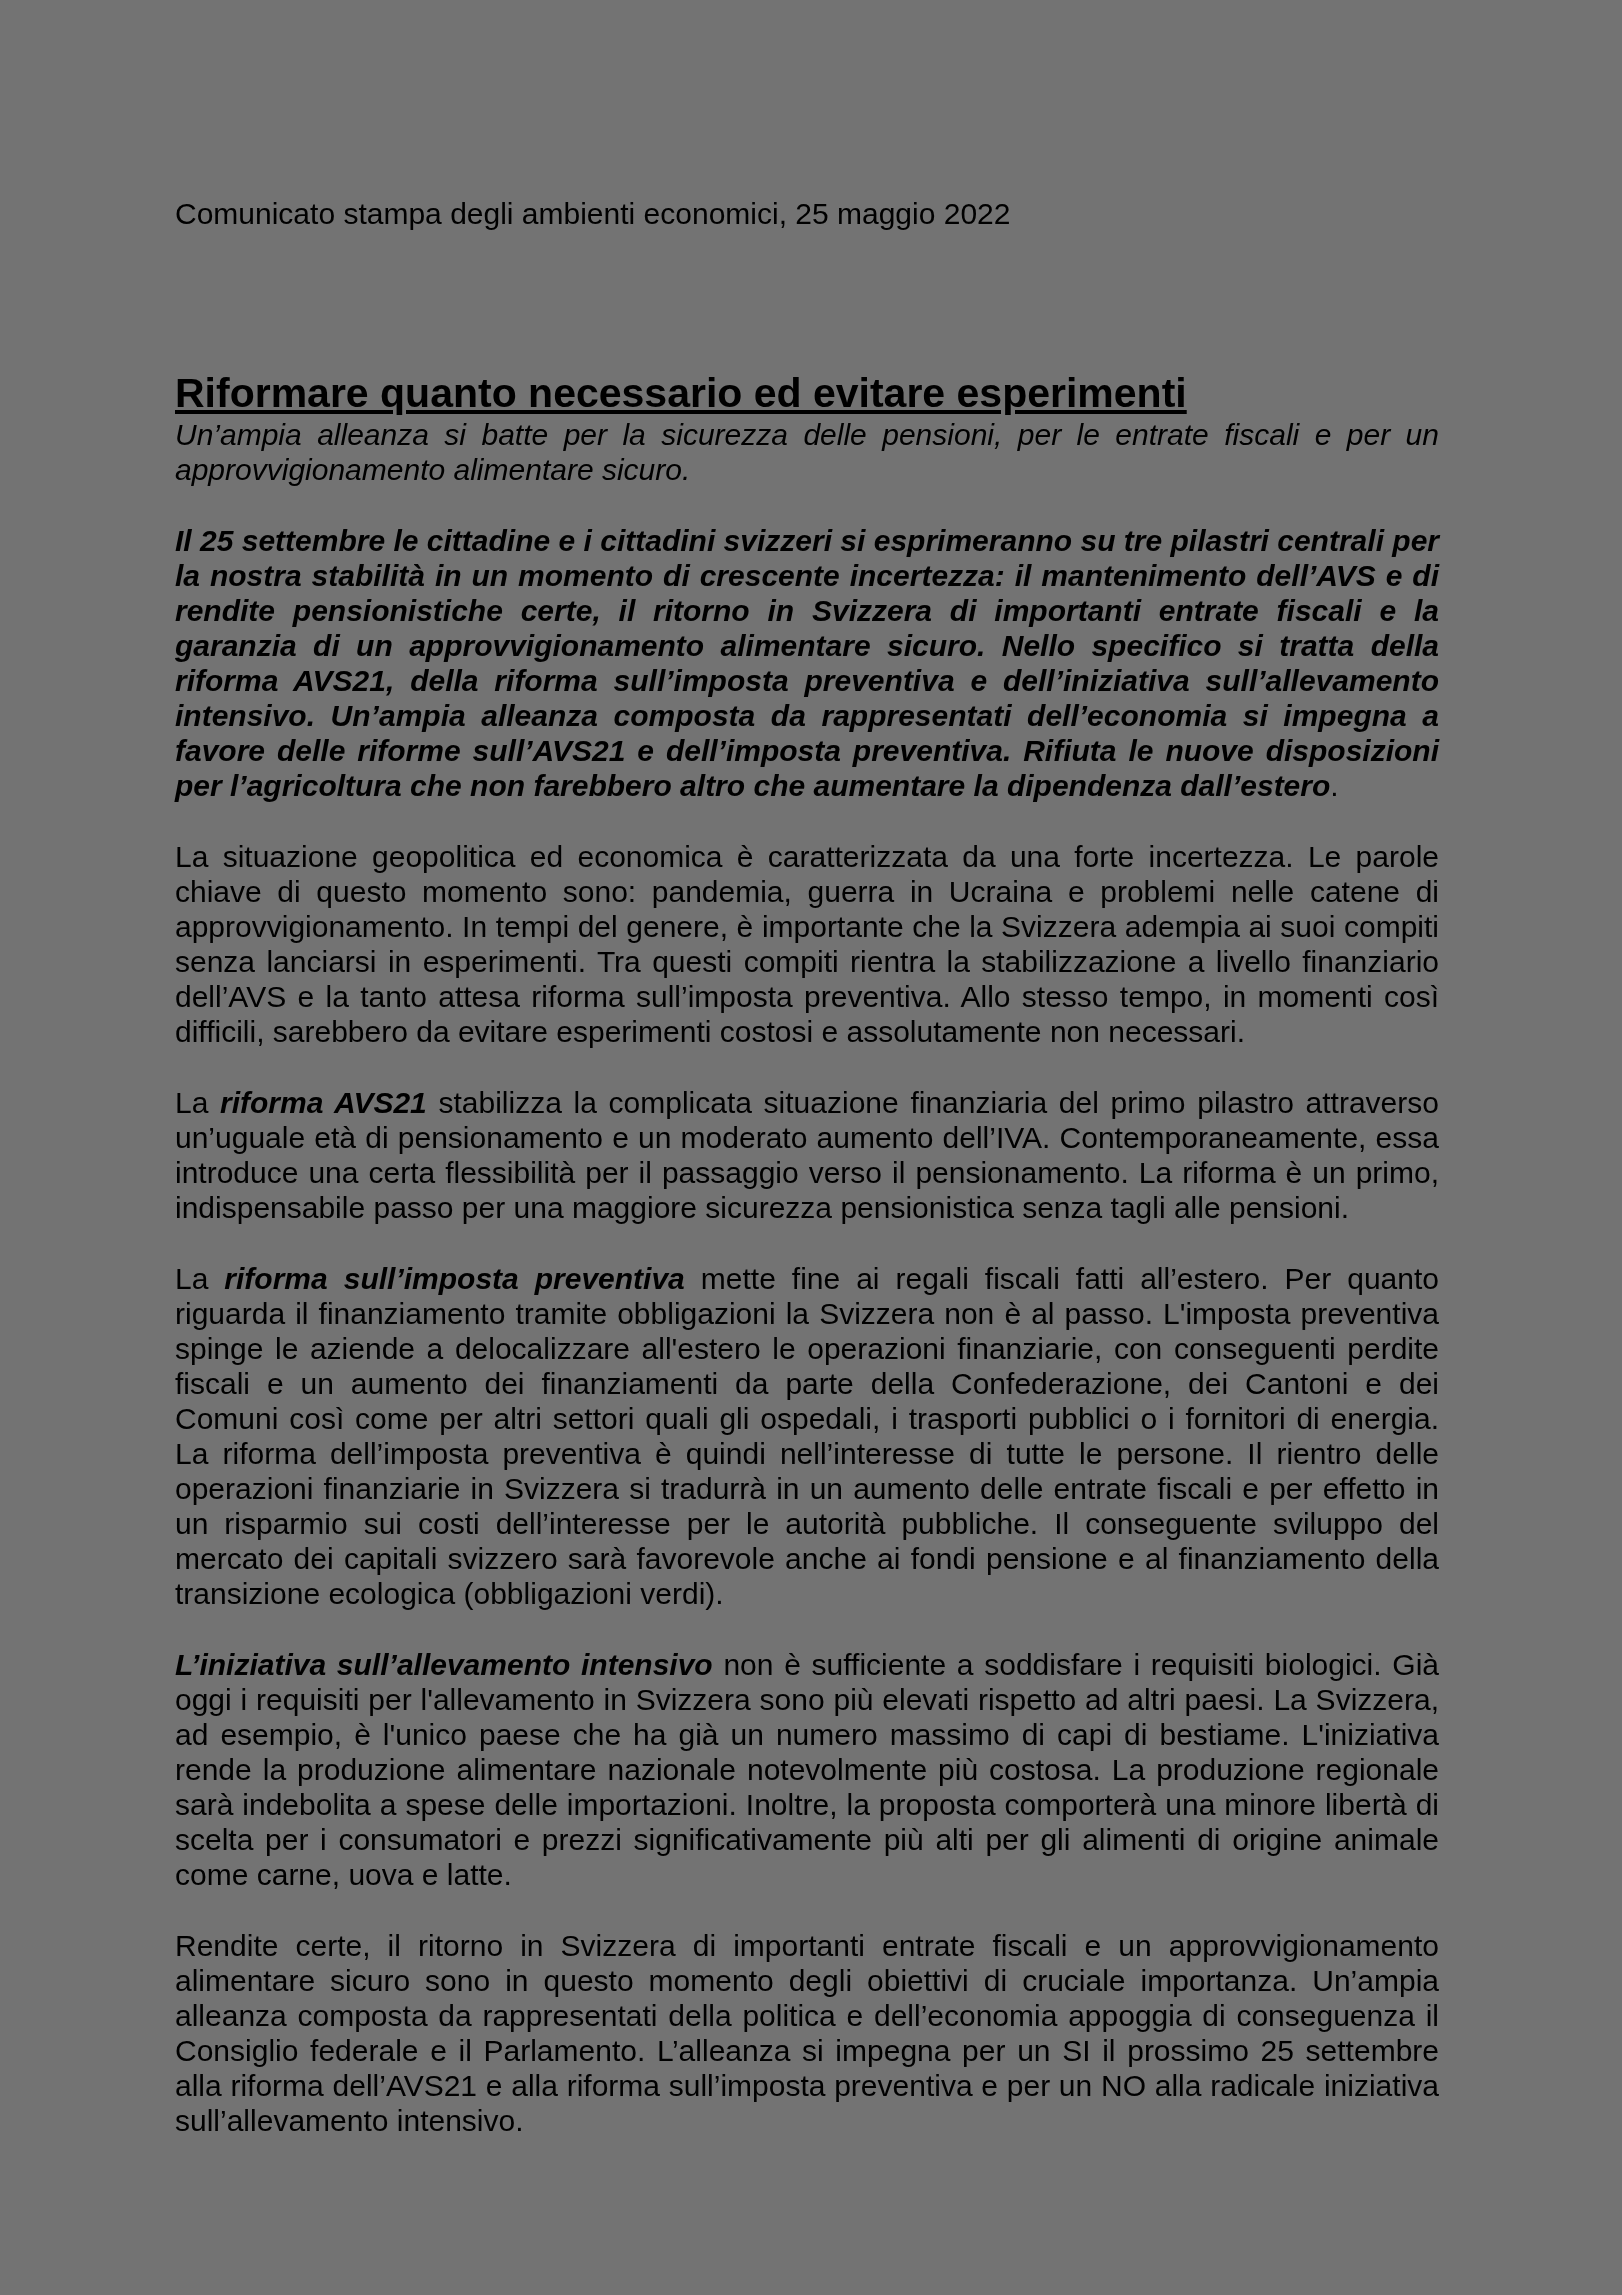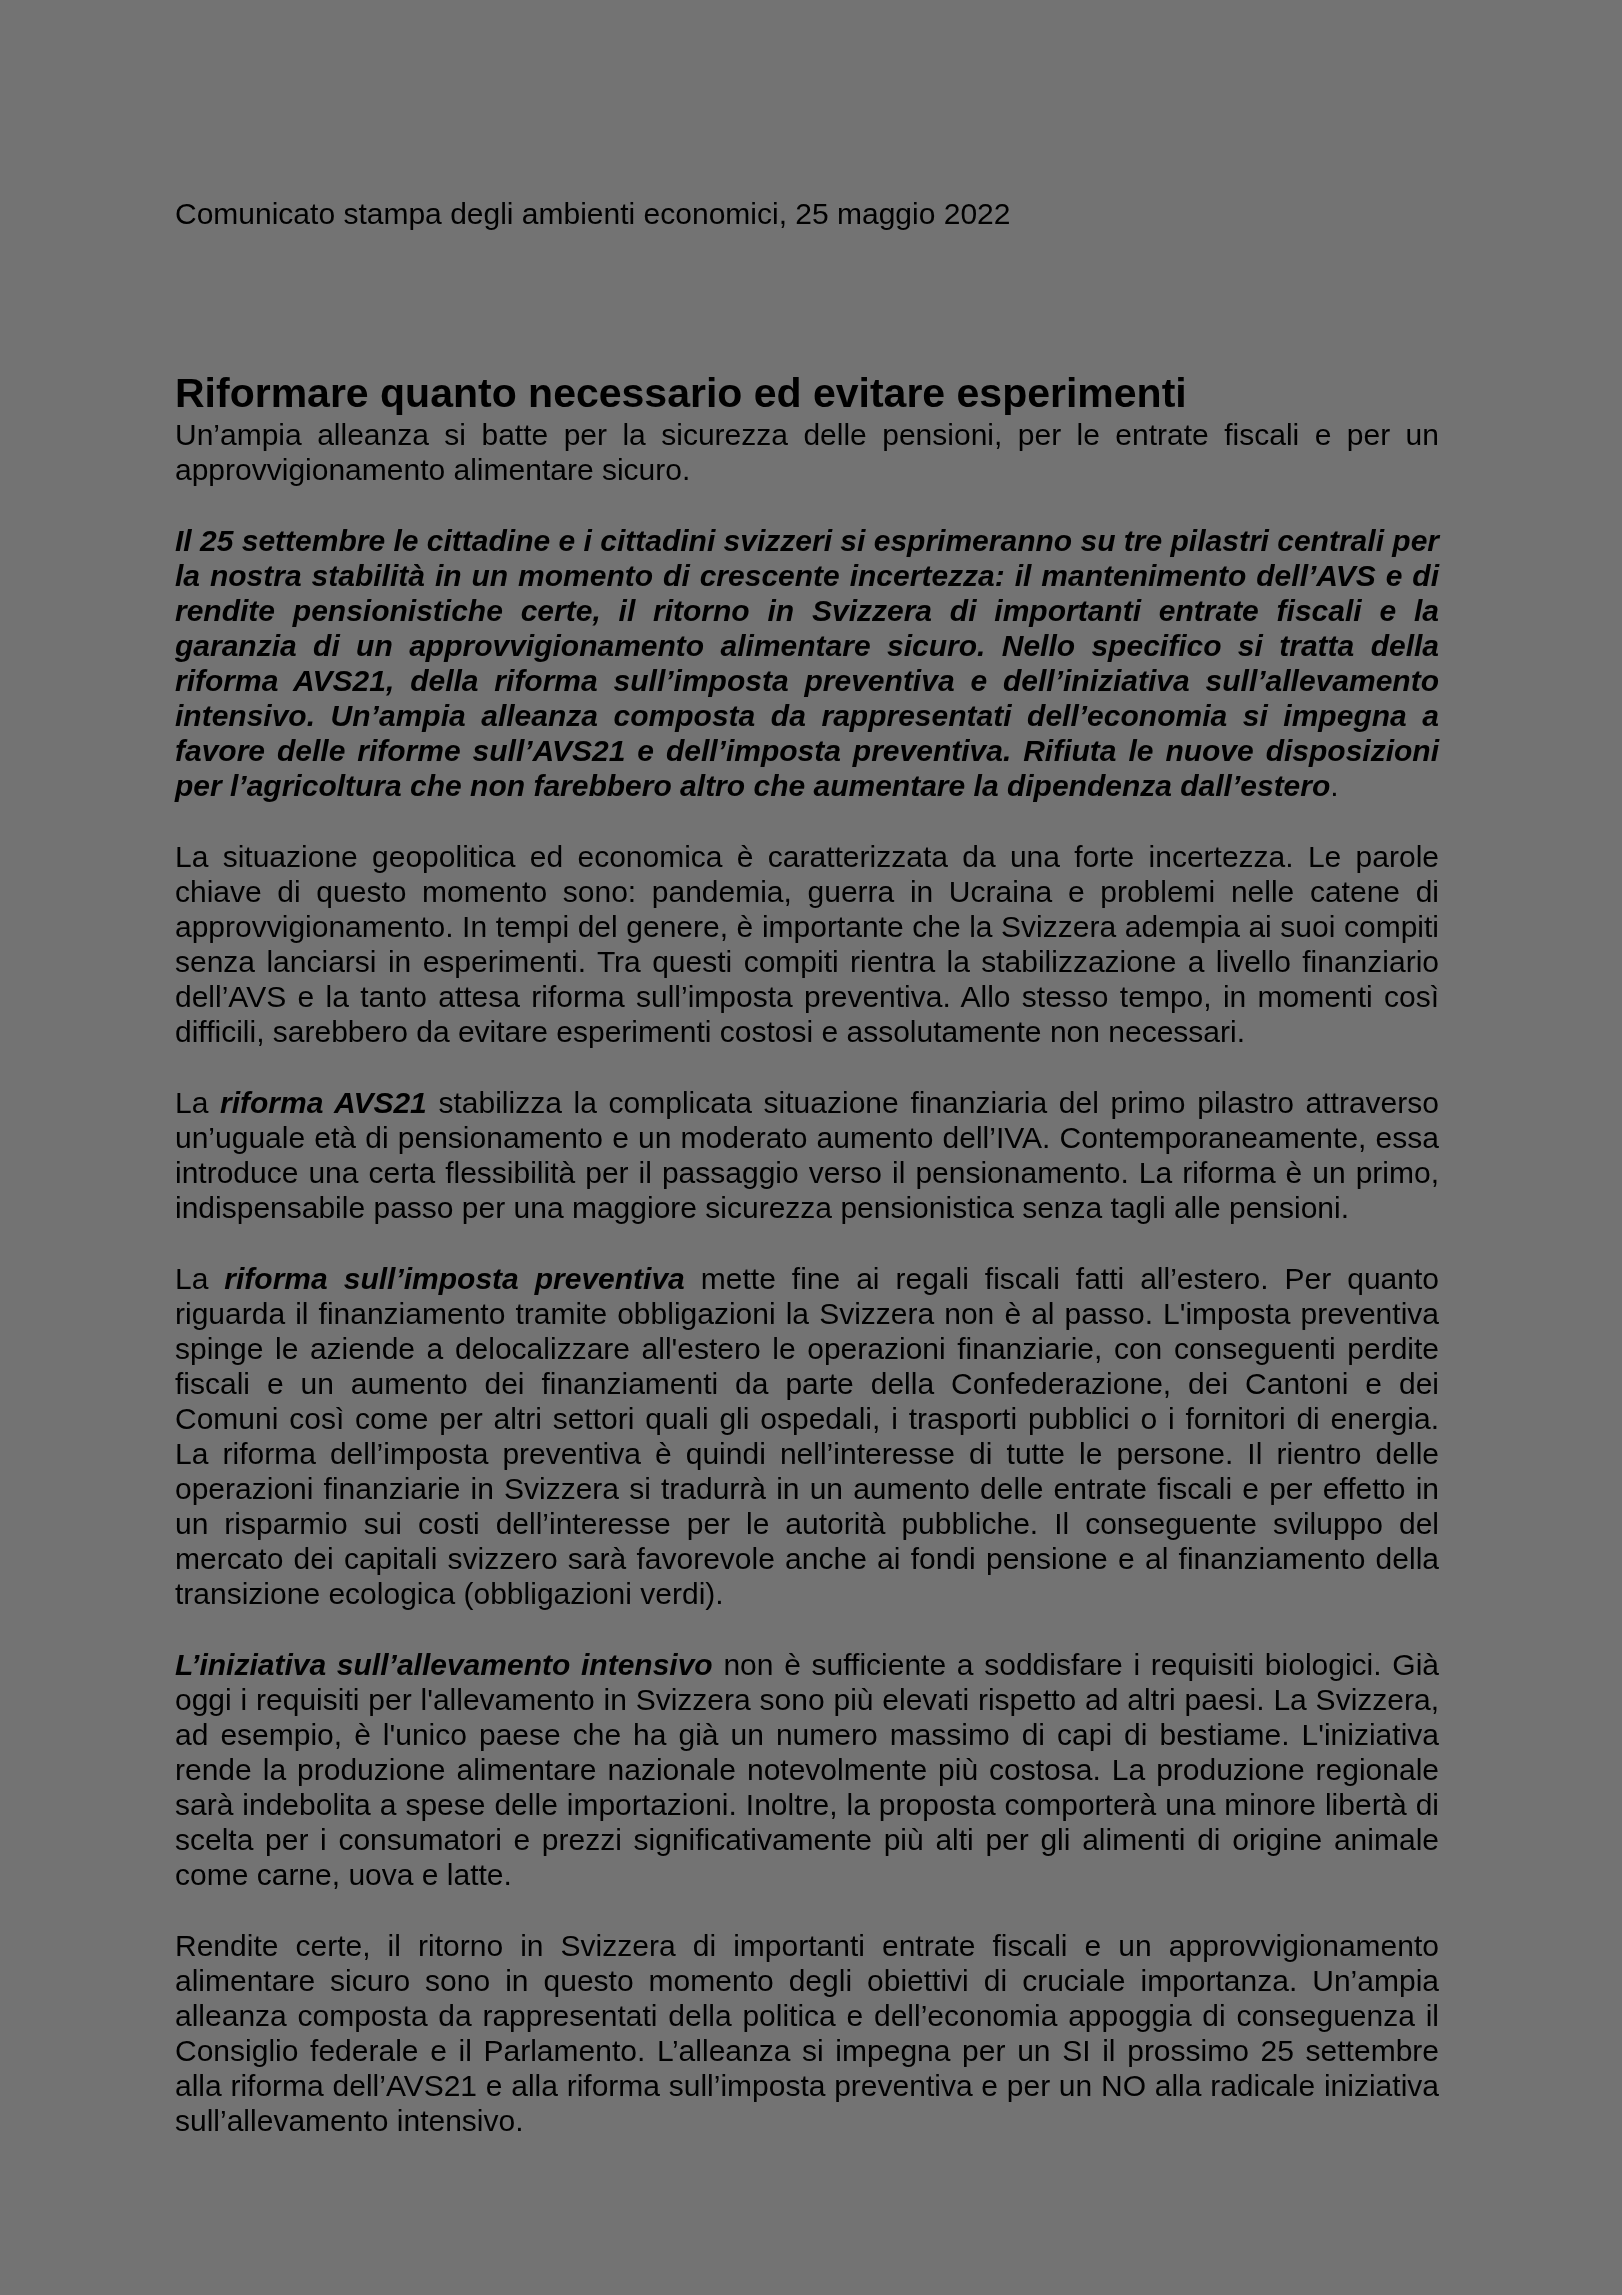--- a/index.html
+++ b/index.html
@@ -28,29 +28,31 @@
     font-size: 30px;
     line-height: 35px;
     text-align: left;
   }
   .title {
     margin: 139px 0 0 0;
     font-size: 41px;
     line-height: 46px;
     font-weight: bold;
     text-align: left;
+    text-decoration: underline;
   }
   .para {
     margin: 0;
     font-size: 30px;
     line-height: 35px;
     text-align: justify;
   }
   .lead {
     margin-top: 1.3px;
+    font-style: italic;
   }
   .body-para {
     margin-top: 36px;
   }
   .b {
     font-weight: bold;
     font-style: italic;
   }
 </style>
 </head>

